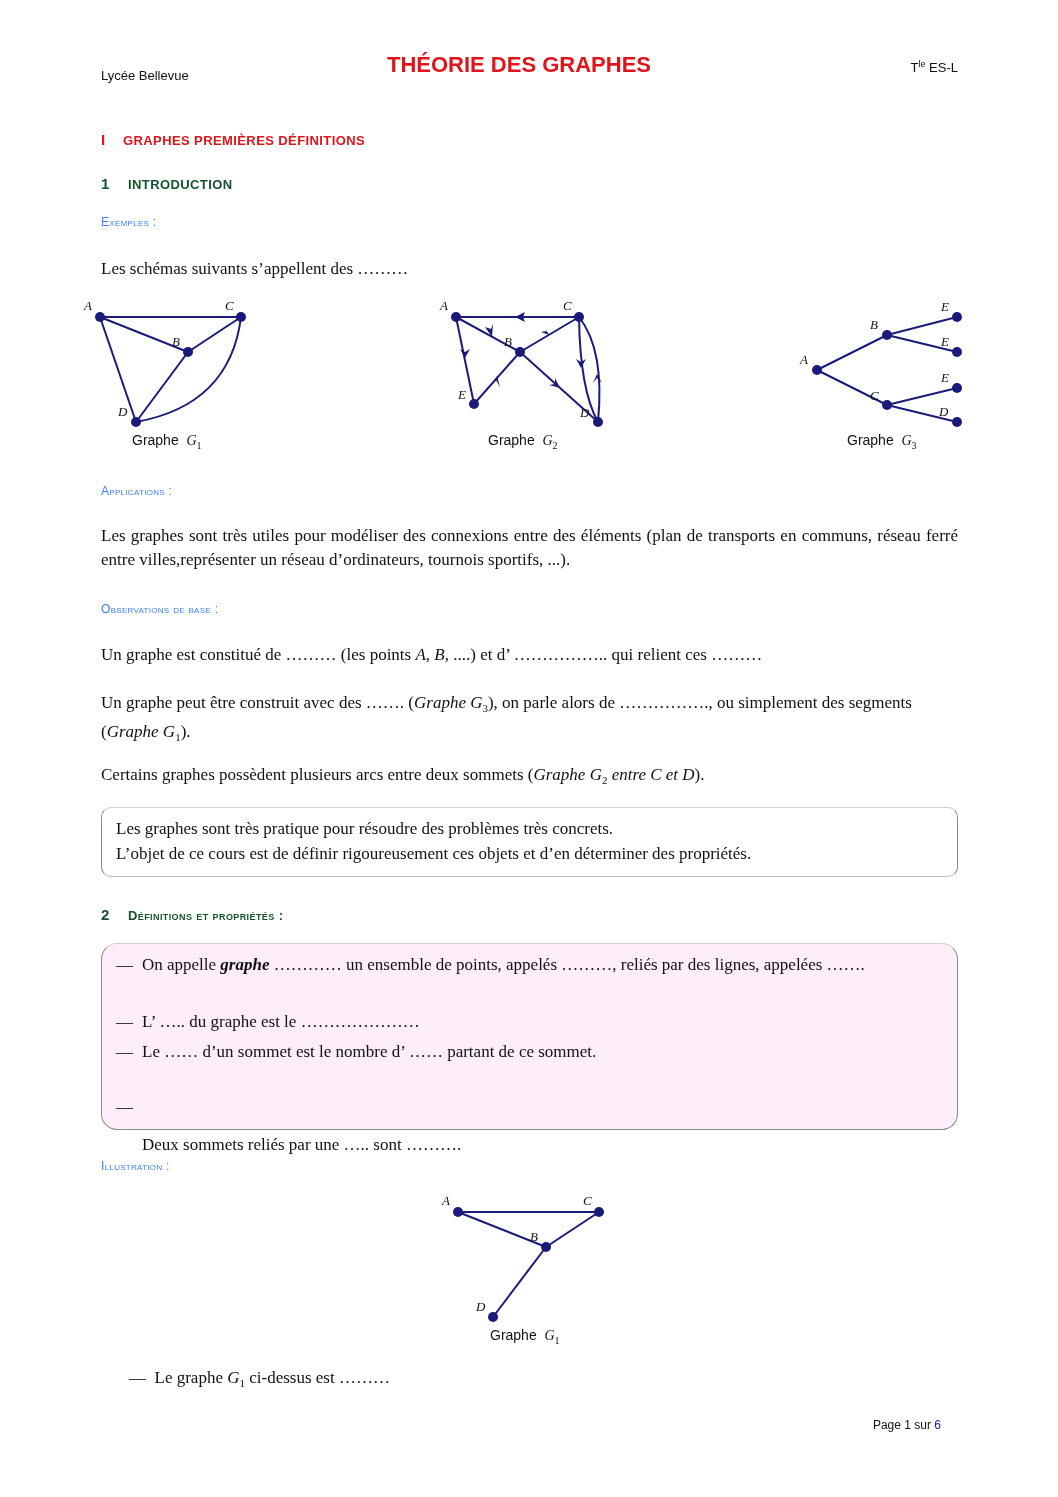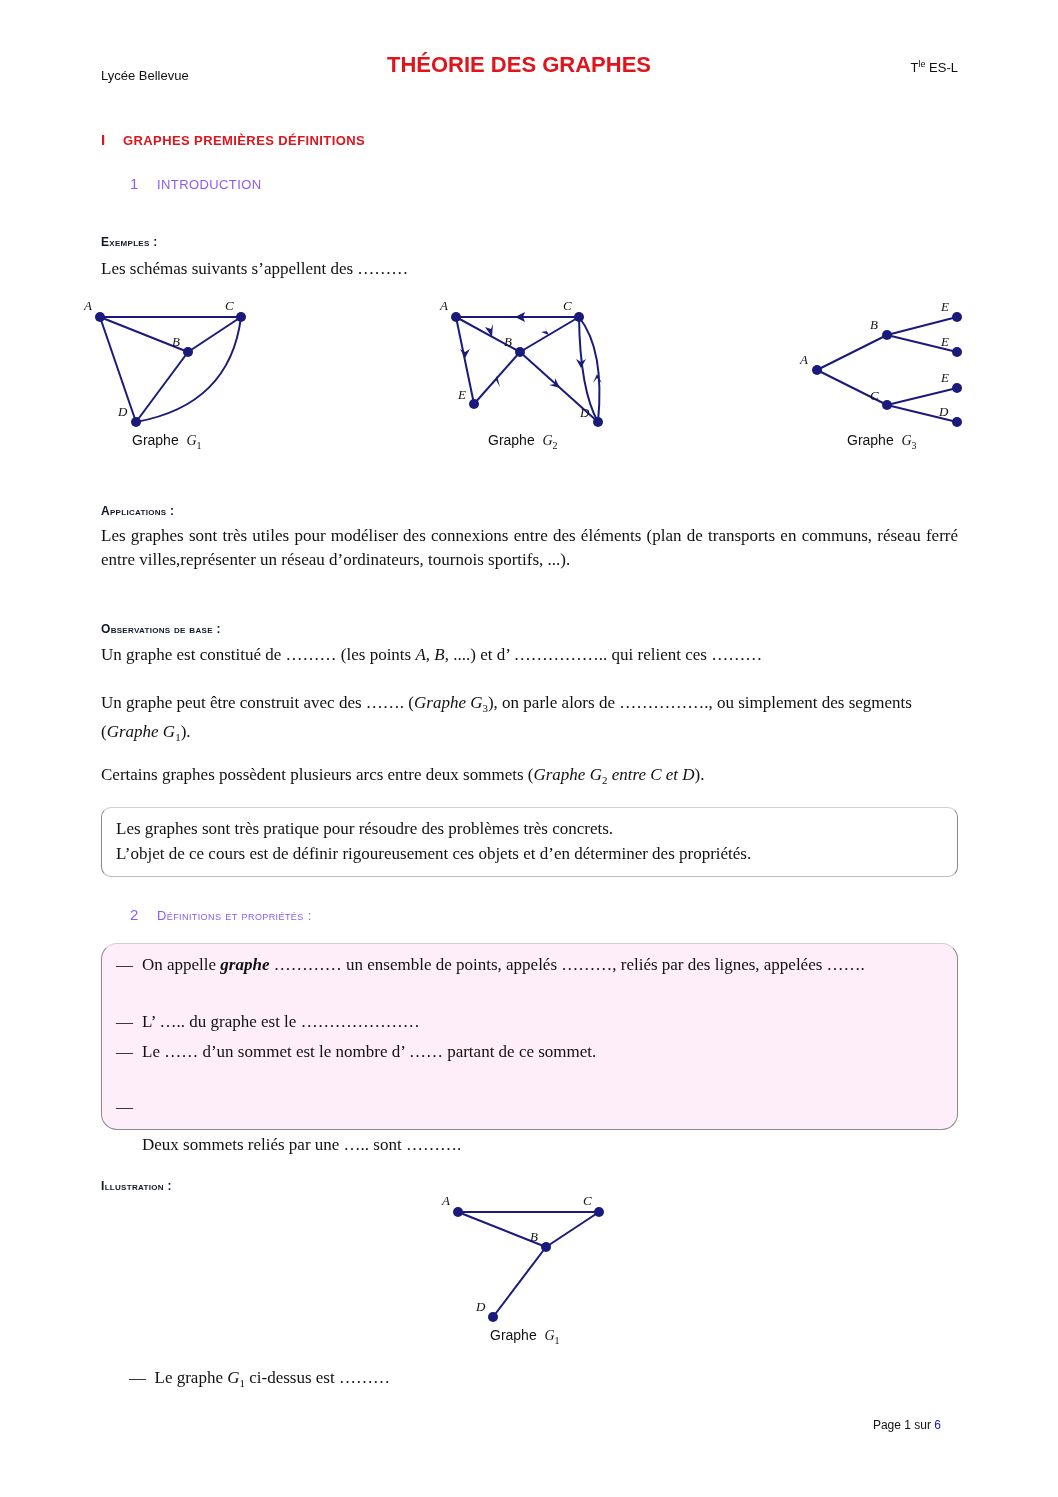--- a/index.html
+++ b/index.html
@@ -8,23 +8,23 @@
   .sans { font-family: "Liberation Sans", "DejaVu Sans", sans-serif; }
   .serif { font-family: "Liberation Serif", "DejaVu Serif", serif; }
 
   .hdr-left { left: 101px; top: 68px; font-size: 13px; }
   .hdr-title { left: 0; width: 1038px; text-align: center; top: 52px; font-size: 22px; font-weight: bold; color: #e0141b; }
   .hdr-right { right: 100px; top: 59px; font-size: 13px; }
   .hdr-right sup { font-size: 9px; }
 
   .sec1 { left: 101px; top: 131px; font-size: 13px; font-weight: bold; color: #e0141b; letter-spacing: 0.4px; }
   .sec1 .num { display: inline-block; width: 22px; font-size: 15px; }
-  .sub { left: 101px; font-size: 13px; font-weight: normal; color: #8b5cf6; letter-spacing: 0.4px; margin-left: 29px; }
+  .sub { left: 101px; font-size: 13px; font-weight: bold; color: #14532d; letter-spacing: 0.4px; }
   .sub .num { display: inline-block; width: 27px; font-size: 15px; }
-  .smallcaps { left: 101px; font-size: 12px; font-weight: bold; color: #0f172a; font-variant: small-caps; letter-spacing: 0.3px; margin-top: 20px; }
+  .smallcaps { left: 101px; font-size: 12px; font-weight: normal; color: #3b82f6; font-variant: small-caps; letter-spacing: 0.3px; }
 
   .p { left: 101px; width: 857px; font-size: 17px; line-height: 24px; }
   .justify { text-align: justify; }
   i { font-style: italic; }
 
   .frame-box { left: 101px; top: 807px; width: 857px; height: 70px; border: 1px solid #8a8a8a; border-radius: 10px; box-sizing: border-box; border-top-color: #d0d0d0; border-bottom-color:#bdbdbd; }
   .frame-text { left: 116px; top: 816px; font-size: 17px; line-height: 25px; }
 
   .pink-box { left: 101px; top: 943px; width: 857px; height: 187px; background: #fdeefa; border: 1px solid #8a8a8a; border-radius: 16px; box-sizing: border-box; border-top-color: #cfcfcf; }
   .def { font-size: 17px; line-height: 24px; }

